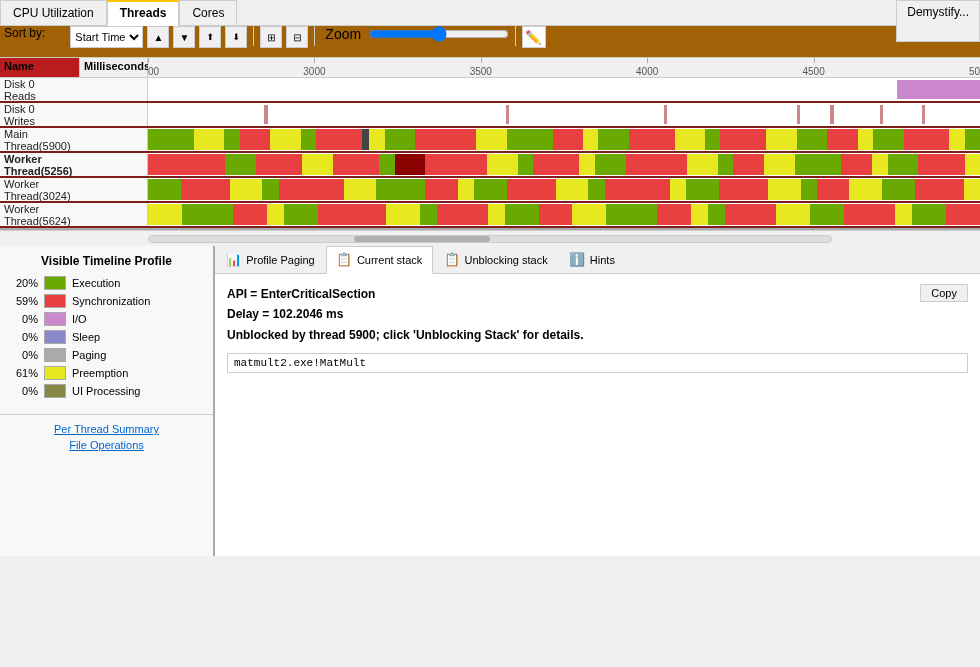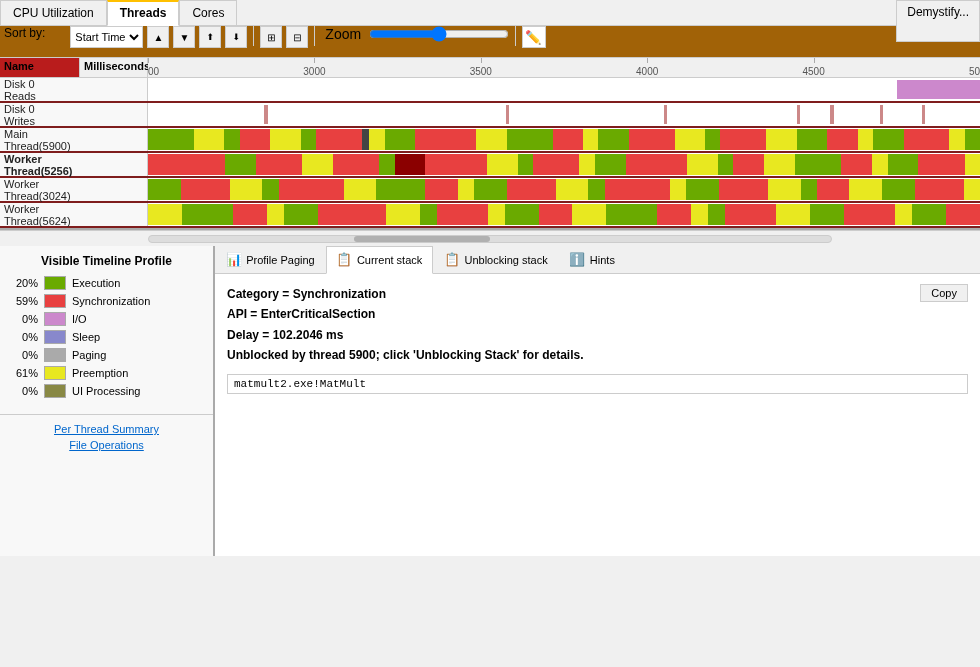--- a/index.html
+++ b/index.html
@@ -366,23 +366,20 @@
           <span class="detail-tab-icon">ℹ️</span>
           <span>Hints</span>
         </div>
       </div>
     <div class="detail-content">
       <div style="position:relative;">
         <button class="copy-btn">Copy</button>
       </div>
       <div class="detail-header">
         <div>
-          <span class="bold">Category = Synchronization</span>
-        </div>
-        <div>
           <span class="bold">API = EnterCriticalSection</span>
         </div>
         <div>
           <span class="bold">Delay = 102.2046 ms</span>
         </div>
         <div>
           <span class="bold">Unblocked by thread 5900; click 'Unblocking Stack' for details.</span>
         </div>
       </div>
       <div class="stack-list" id="stack-list">

